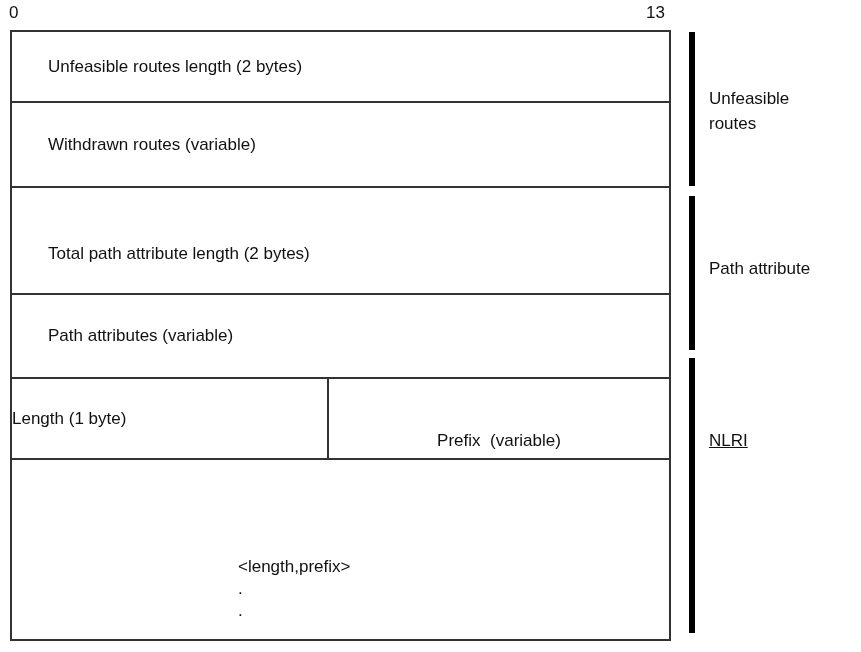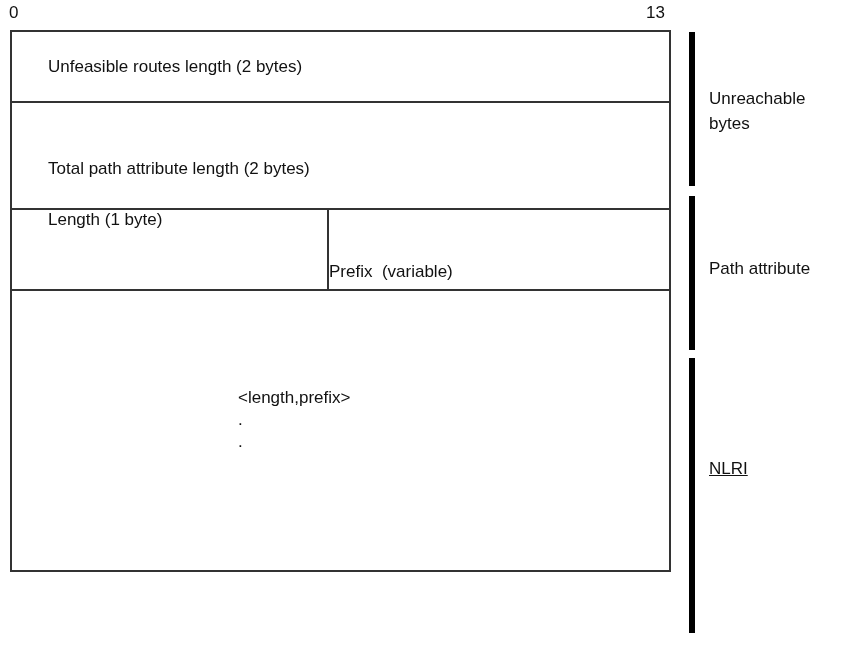--- a/index.html
+++ b/index.html
@@ -13,21 +13,21 @@
     font-size: 17px;
     overflow: hidden;
   }
   .bit-label { position: absolute; top: 3px; font-size: 17px; color: #111111; }
   .bit-0 { left: 9px; }
   .bit-15 { left: 646px; }
 
   .msg-box {
     position: absolute;
     left: 10px; top: 30px;
-    width: 661px; height: 542px;
+    width: 661px; height: 611px;
     border: 2px solid #333333;
     box-sizing: border-box;
     display: flex;
     flex-direction: column;
     background: #ffffff;
   }
   .row {
     border-bottom: 2px solid #333333;
     display: flex;
     align-items: center;
@@ -44,68 +44,75 @@
     flex: 0 0 auto;
     display: flex;
     border-bottom: 2px solid #333333;
     box-sizing: border-box;
   }
   .cell-left {
     width: 317px;
     border-right: 2px solid #333333;
     box-sizing: border-box;
     display: flex;
-    padding-left: 36px;
+    align-items: center;
   }
   .cell-right {
     flex: 1;
     display: flex;
     align-items: center;
+    justify-content: center;
     white-space: pre;
     margin-top: 44px;
   }
   .row-nlri {
     flex: 1 1 auto;
     position: relative;
     border-bottom: none;
   }
   .nlri-content { position: absolute; left: 226px; top: 96px; }
   .nlri-label { line-height: 22px; }
   .nlri-dot { line-height: 22px; }
 
   .brace-bar { position: absolute; width: 6px; background: #000000; }
   .bar-1 { left: 689px; top: 32px;  height: 154px; }
   .bar-2 { left: 689px; top: 196px; height: 154px; }
   .bar-3 { left: 689px; top: 358px; height: 275px; }
 
   .brace-label { position: absolute; left: 709px; font-size: 17px; line-height: 25px; color: #111111; }
   .label-1 { top: 86px;  width: 132px; }
   .label-2 { top: 256px; width: 165px; }
-  .label-3 { top: 456px; width: 120px; text-decoration: underline; }
+  .label-3 { top: 428px; width: 120px; text-decoration: underline; }
 </style>
 </head>
 <body>
 
 <div class="canvas">
 
   <div class="bit-label bit-0">0</div>
 
   <div class="bit-label bit-15">13</div>
 
   <div class="msg-box">
 
     <div class="row row-1">
       <span>Unfeasible routes length (2 bytes)</span>
     </div>
 
+    <div class="row row-2">
+      <span>Withdrawn routes (variable)</span>
+    </div>
 
     <div class="row row-3">
       <span>Total path attribute length (2 bytes)</span>
     </div>
 
+    <div class="row row-4">
+      <span>Path attributes (variable)</span>
+    </div>
 
     <div class="row-split">
       <div class="cell-left">
         <span>Length (1 byte)</span>
       </div>
       <div class="cell-right">
         <span>Prefix  (variable)</span>
       </div>
     </div>
 
@@ -116,19 +123,19 @@
         <div class="nlri-dot">.</div>
       </div>
     </div>
 
   </div>
 
   <div class="brace-bar bar-1"></div>
   <div class="brace-bar bar-2"></div>
   <div class="brace-bar bar-3"></div>
 
-  <div class="brace-label label-1">Unreachable bytes</div>
+  <div class="brace-label label-1">Unfeasible routes</div>
 
   <div class="brace-label label-2">Path attribute</div>
 
   <div class="brace-label label-3">NLRI</div>
 
 </div>
 
 </body></html>

